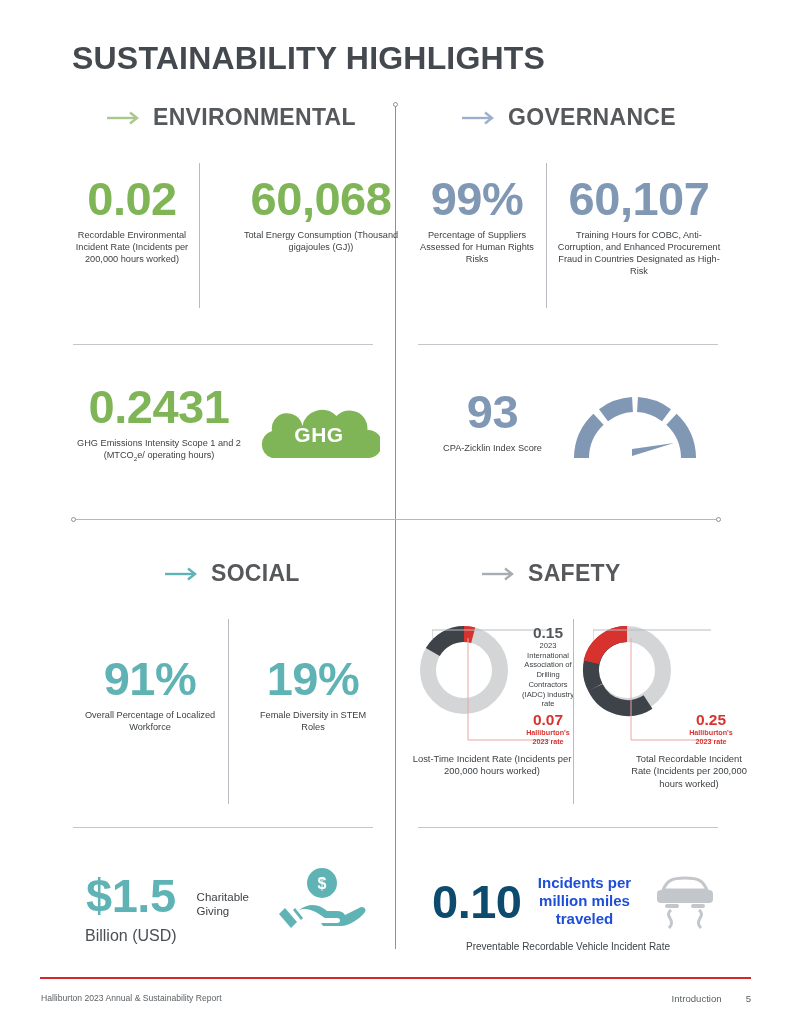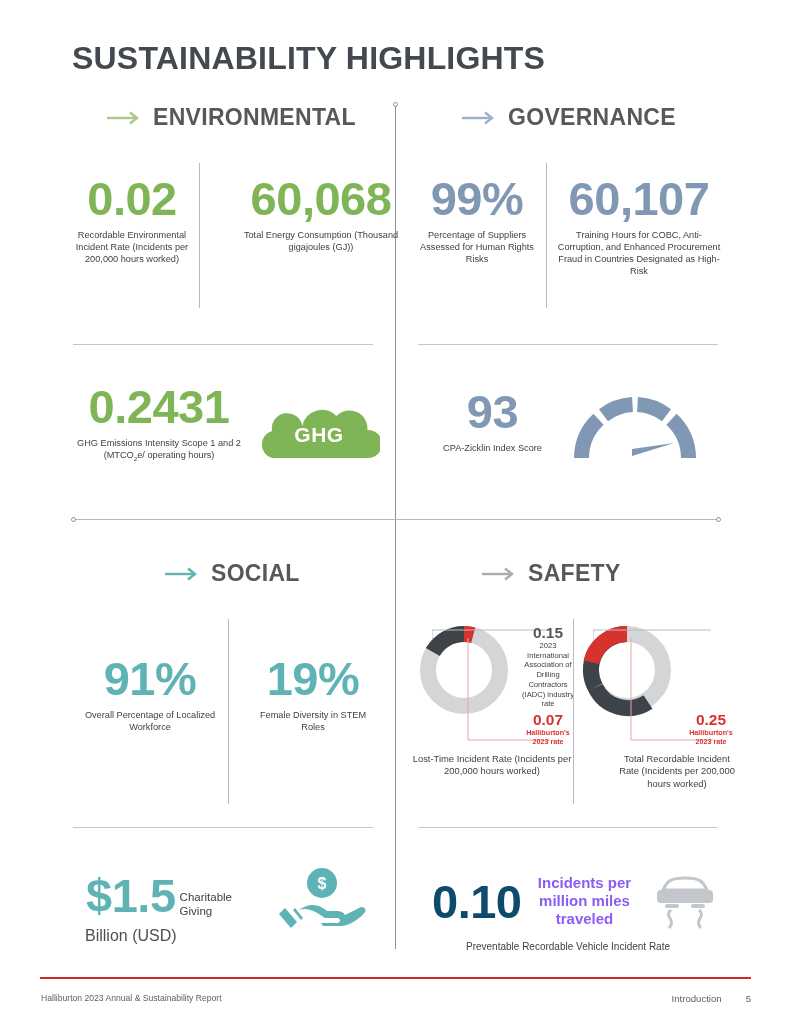--- a/index.html
+++ b/index.html
@@ -75,21 +75,21 @@
   .donut-red { color: #d8322f; }
   .donut-red-sub { font-size: 7.2px; line-height: 1.25; color: #d8322f; font-weight: bold; }
   .donut-caption {
     position: absolute; text-align: center; font-size: 9.4px; line-height: 1.32; color: #3d4246;
   }
 
   
   .inline-label { font-size: 11.5px; line-height: 1.25; color: #3d4246; }
   .big-inline { font-size: 47px; font-weight: bold; letter-spacing: -0.5px; }
   .vehicle-label {
-    font-size: 15px; font-weight: bold; line-height: 1.2; color: #8b5cf6; text-align: center;
+    font-size: 15px; font-weight: bold; line-height: 1.2; color: #1d4ed8; text-align: center;
   }
 
   
   .footer-rule {
     position: absolute; left: 40px; top: 977px; width: 711px; height: 1.6px; background: #d6262b;
   }
   .footer-left {
     position: absolute; left: 41px; top: 993px; font-size: 8.6px; color: #5d6165;
   }
   .footer-right {
@@ -199,21 +199,21 @@
 
   <div class="pair-split" style="left:228px; top:619px; height:185px;"></div>
 
   <div class="metric" style="left:248px; top:655px; width:130px;">
     <div class="big teal">19%</div>
     <div class="cap">Female Diversity in STEM Roles</div>
   </div>
 
   <div class="sub-rule" style="left:73px; top:827px; width:300px;"></div>
 
-  <div style="position:absolute; left:85px; top:868px; display:flex; align-items:flex-start; gap:3px;">
+  <div style="position:absolute; left:85px; top:868px; display:flex; align-items:flex-start; gap:20px;">
     <div style="text-align:center;">
       <div class="big-inline teal">$1.5</div>
       <div class="cap" style="margin-top:4px;">Billion (USD)</div>
     </div>
     <div class="inline-label" style="margin-top:22px; width:66px;">Charitable Giving</div>
   </div>
 
   <div style="position:absolute; left:275px; top:868px;">
     <svg width="92" height="66" viewBox="0 0 92 66">
       <circle cx="47" cy="15" r="15" fill="#5fb3b5"></circle>
@@ -274,21 +274,21 @@
       <polyline points="0,22 0,12 118,12" fill="none" stroke="#b9bcbf" stroke-width="1"></polyline>
     </svg>
     <svg width="120" height="110" viewBox="0 0 120 110" style="position:absolute; left:52px; top:20px;">
       <polyline points="4,0 4,102 86,102" fill="none" stroke="#e8a7a6" stroke-width="1"></polyline>
     </svg>
     <div style="position:absolute; left:106px; top:93px; width:60px; text-align:center;">
       <div class="donut-num donut-red">0.25</div>
       <div class="donut-red-sub">Halliburton's 2023 rate</div>
     </div>
   </div>
-  <div class="donut-caption" style="left:575px; top:753px; width:160px;padding-left:44px;">Total Recordable Incident Rate (Incidents per 200,000 hours worked)</div>
+  <div class="donut-caption" style="left:587px; top:753px; width:160px;padding-left:44px;">Total Recordable Incident Rate (Incidents per 200,000 hours worked)</div>
 
   <div class="sub-rule" style="left:418px; top:827px; width:300px;"></div>
 
   <div style="position:absolute; left:432px; top:868px; display:flex; align-items:center; gap:14px;">
     <div class="big-inline grey">0.10</div>
     <div class="vehicle-label" style="width:98px;">Incidents per million miles traveled</div>
     <div>
       <svg width="76" height="62" viewBox="0 0 76 62">
         <path d="M16,22 C20,13 24,10 38,10 C52,10 56,13 60,22 Z" fill="none" stroke="#c3c7cb" stroke-width="3"></path>
         <rect x="10" y="22" width="56" height="13" rx="4" fill="#c3c7cb"></rect>

